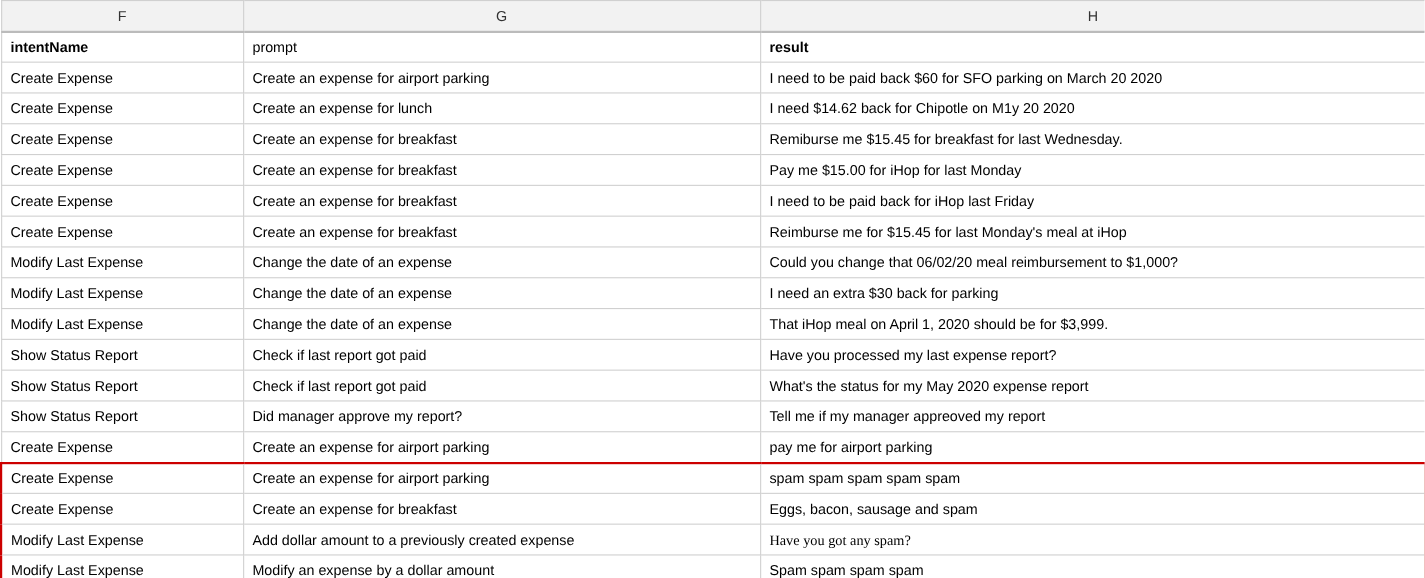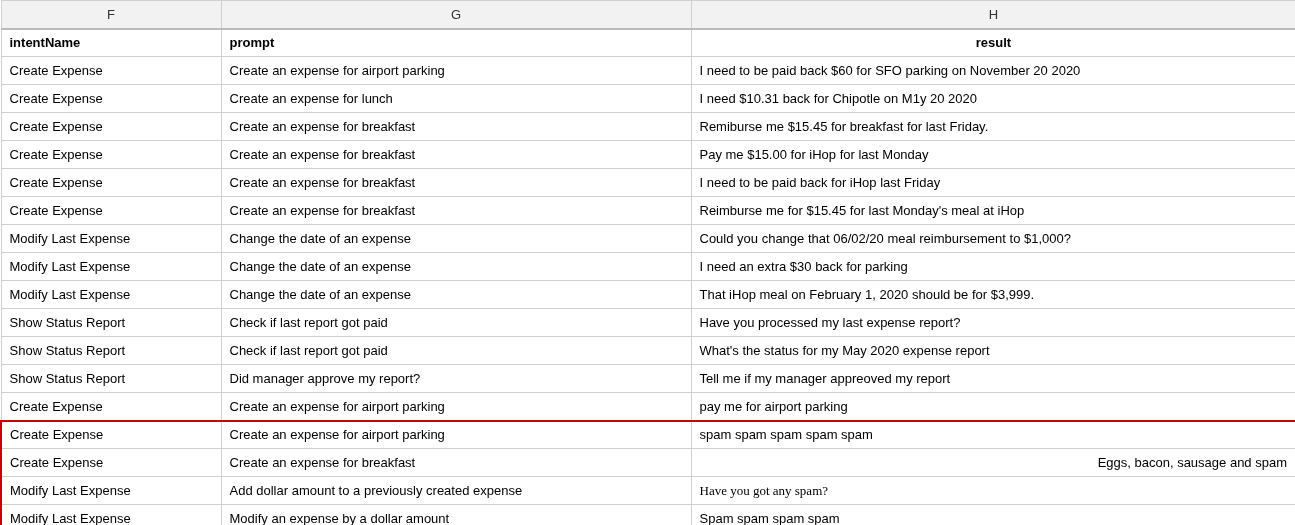--- a/index.html
+++ b/index.html
@@ -65,37 +65,37 @@
     <thead>
       <tr>
         <th class="col-f">F</th>
         <th class="col-g">G</th>
         <th class="col-h">H</th>
       </tr>
     </thead>
     <tbody id="table-body">
     <tr>
           <td style="font-weight: bold;">intentName</td>
-          <td style="font-weight: bold;">prompt</td>
-          <td style="font-weight: bold; text-align: center;">result</td>
+          <td style="font-weight: normal;">prompt</td>
+          <td style="font-weight: bold;">result</td>
         </tr>
         <tr>
           <td>Create Expense</td>
           <td>Create an expense for airport parking</td>
-          <td>I need to be paid back $60 for SFO parking on November 20 2020</td>
+          <td>I need to be paid back $60 for SFO parking on March 20 2020</td>
         </tr>
         <tr>
           <td>Create Expense</td>
           <td>Create an expense for lunch</td>
-          <td>I need $10.31 back for Chipotle on M1y 20 2020</td>
+          <td>I need $14.62 back for Chipotle on M1y 20 2020</td>
         </tr>
         <tr>
           <td>Create Expense</td>
           <td>Create an expense for breakfast</td>
-          <td>Remiburse me $15.45 for breakfast for last Friday.</td>
+          <td>Remiburse me $15.45 for breakfast for last Wednesday.</td>
         </tr>
         <tr>
           <td>Create Expense</td>
           <td>Create an expense for breakfast</td>
           <td>Pay me $15.00 for iHop for last Monday</td>
         </tr>
         <tr>
           <td>Create Expense</td>
           <td>Create an expense for breakfast</td>
           <td>I need to be paid back for iHop last Friday</td>
@@ -111,21 +111,21 @@
           <td>Could you change that 06/02/20 meal reimbursement to $1,000?</td>
         </tr>
         <tr>
           <td>Modify Last Expense</td>
           <td>Change the date of an expense</td>
           <td>I need an extra $30 back for parking</td>
         </tr>
         <tr>
           <td>Modify Last Expense</td>
           <td>Change the date of an expense</td>
-          <td>That iHop meal on February 1, 2020 should be for $3,999.</td>
+          <td>That iHop meal on April 1, 2020 should be for $3,999.</td>
         </tr>
         <tr>
           <td>Show Status Report</td>
           <td>Check if last report got paid</td>
           <td>Have you processed my last expense report?</td>
         </tr>
         <tr>
           <td>Show Status Report</td>
           <td>Check if last report got paid</td>
           <td>What's the status for my May 2020 expense report</td>
@@ -141,21 +141,21 @@
           <td>pay me for airport parking</td>
         </tr>
         <tr>
           <td style="border-top: 2.5px solid rgb(204, 0, 0); border-left: 2.5px solid rgb(204, 0, 0);">Create Expense</td>
           <td style="border-top: 2.5px solid rgb(204, 0, 0);">Create an expense for airport parking</td>
           <td style="border-top: 2.5px solid rgb(204, 0, 0); border-right: 2.5px solid rgb(204, 0, 0);">spam spam spam spam spam</td>
         </tr>
         <tr>
           <td style="border-left: 2.5px solid rgb(204, 0, 0);">Create Expense</td>
           <td>Create an expense for breakfast</td>
-          <td style="border-right: 2.5px solid rgb(204, 0, 0); text-align: right;">Eggs, bacon, sausage and spam</td>
+          <td style="border-right: 2.5px solid rgb(204, 0, 0);">Eggs, bacon, sausage and spam</td>
         </tr>
         <tr>
           <td style="border-left: 2.5px solid rgb(204, 0, 0);">Modify Last Expense</td>
           <td>Add dollar amount to a previously created expense</td>
           <td style="border-right: 2.5px solid rgb(204, 0, 0); font-family: Liberation Serif, serif;">Have you got any spam?</td>
         </tr>
         <tr>
           <td style="border-bottom: 2.5px solid rgb(204, 0, 0); border-left: 2.5px solid rgb(204, 0, 0);">Modify Last Expense</td>
           <td style="border-bottom: 2.5px solid rgb(204, 0, 0);">Modify an expense by a dollar amount</td>
           <td style="border-bottom: 2.5px solid rgb(204, 0, 0); border-right: 2.5px solid rgb(204, 0, 0);">Spam spam spam spam</td>

